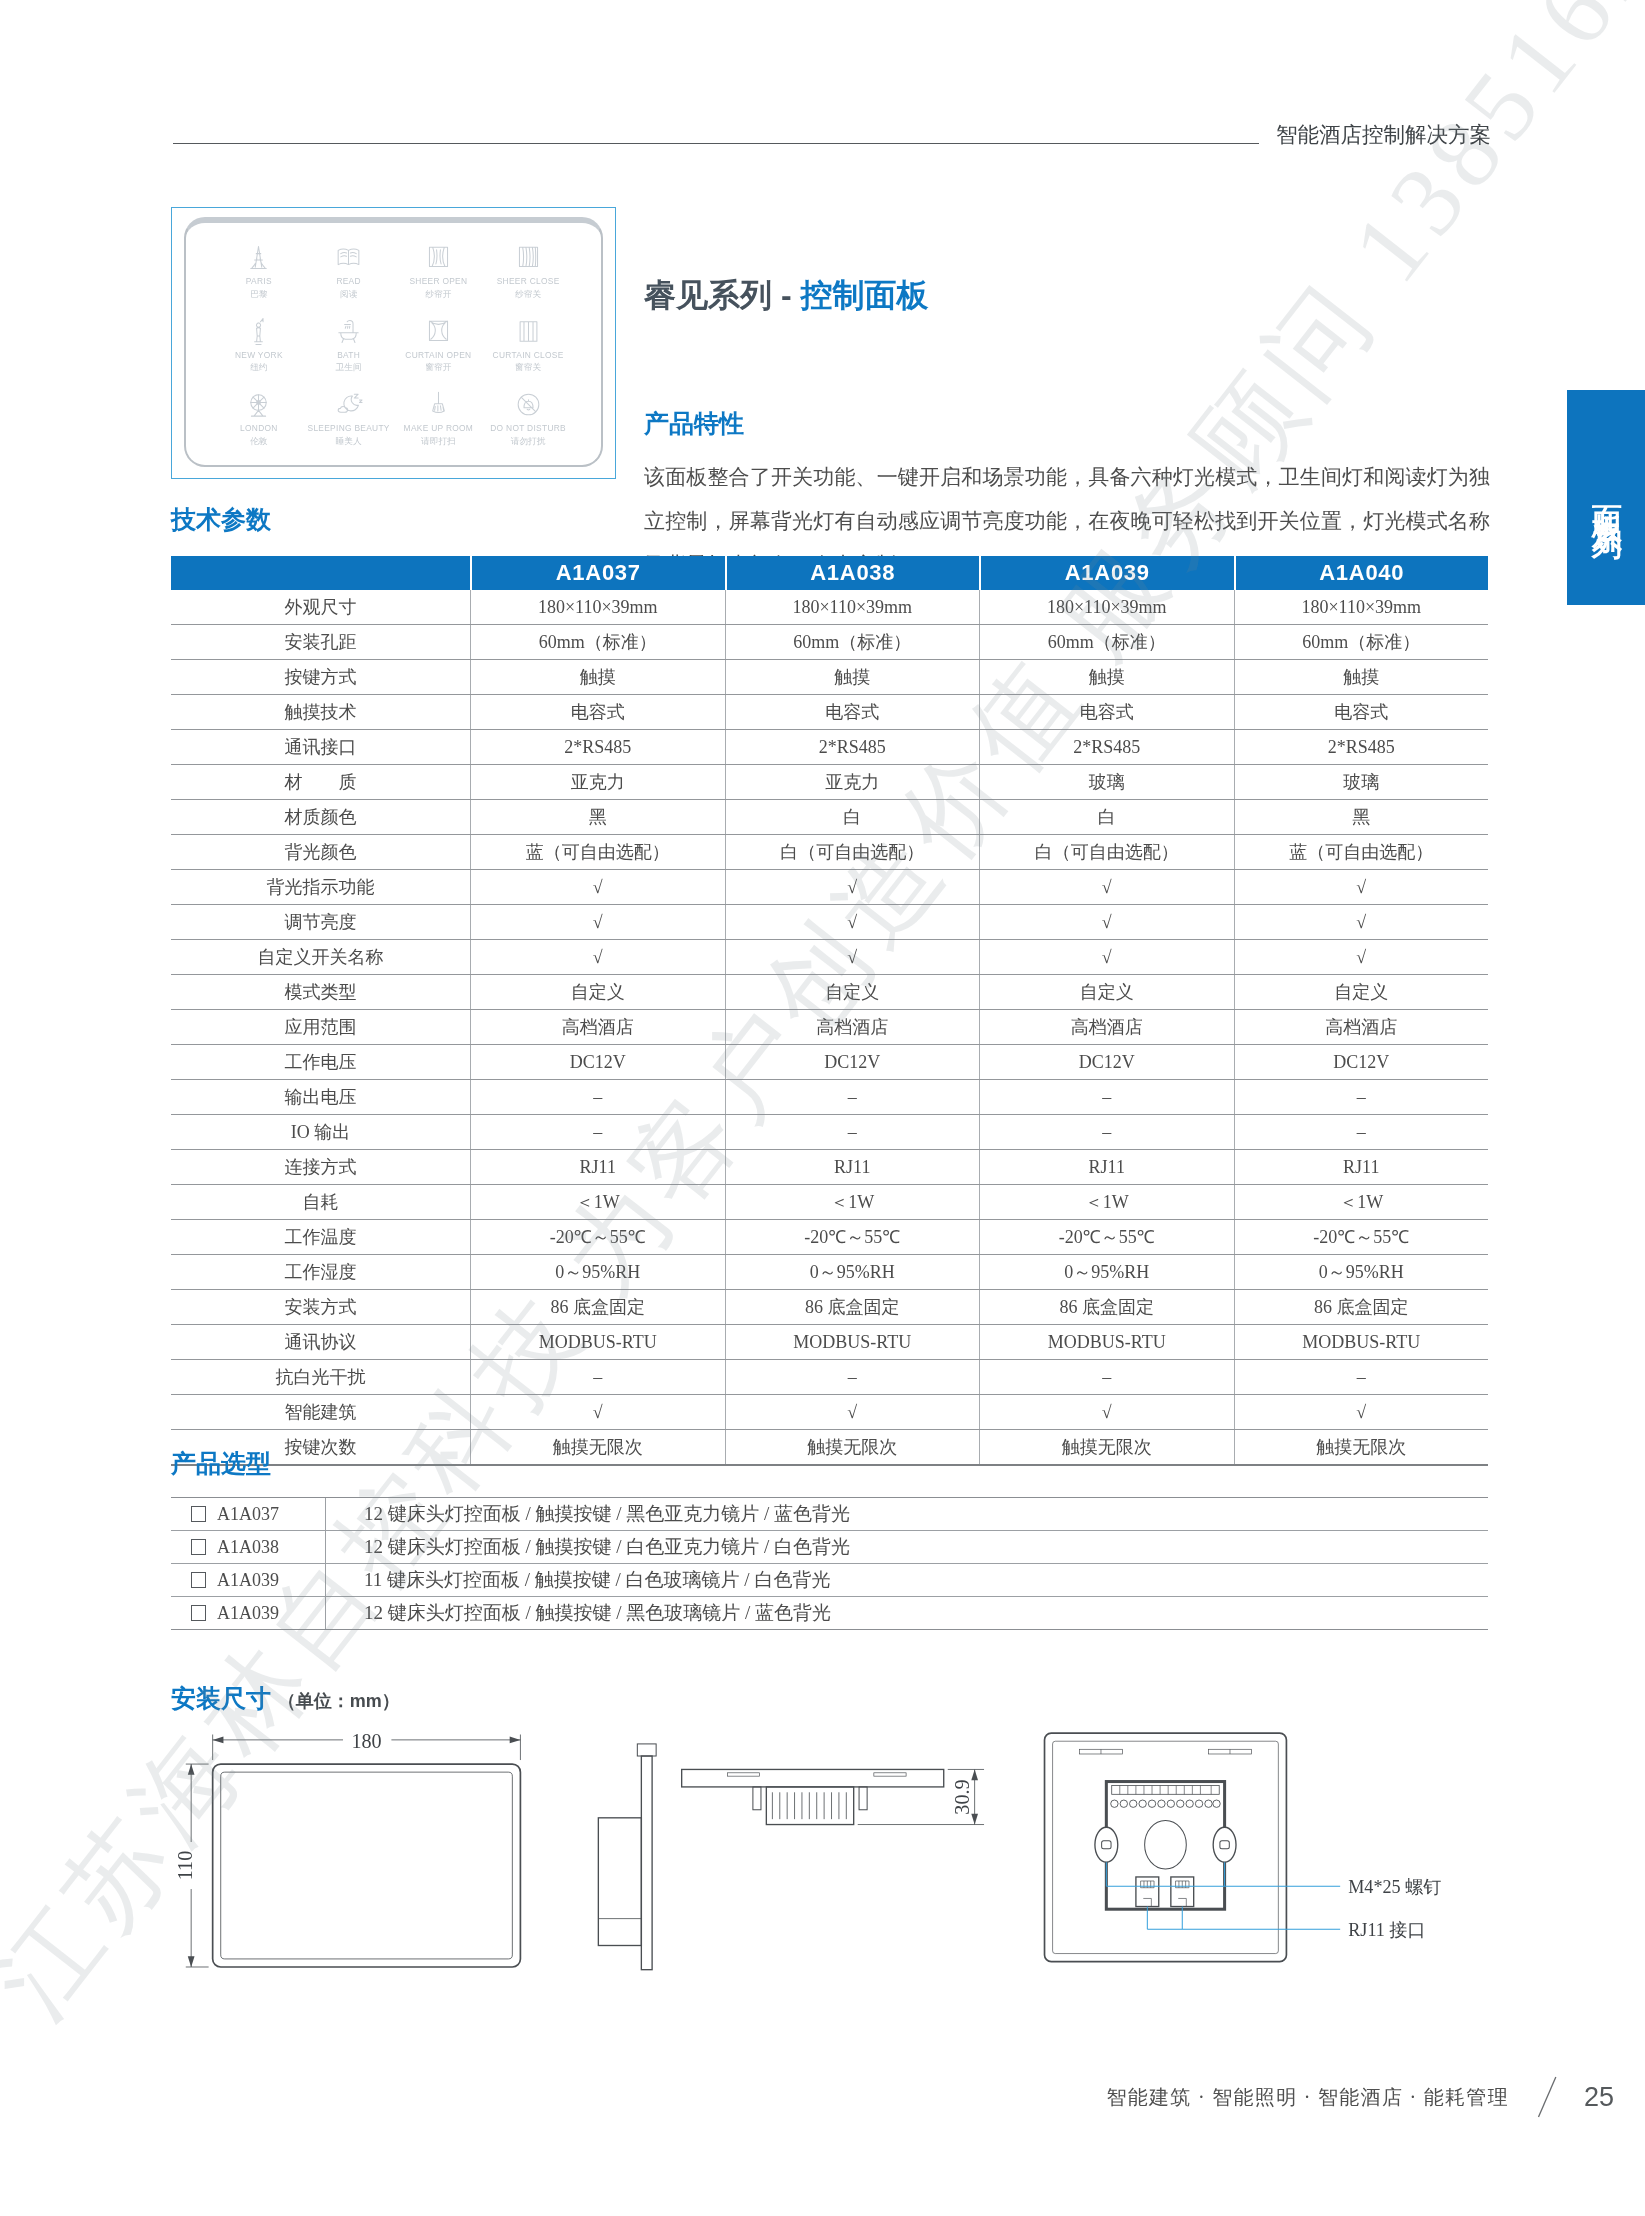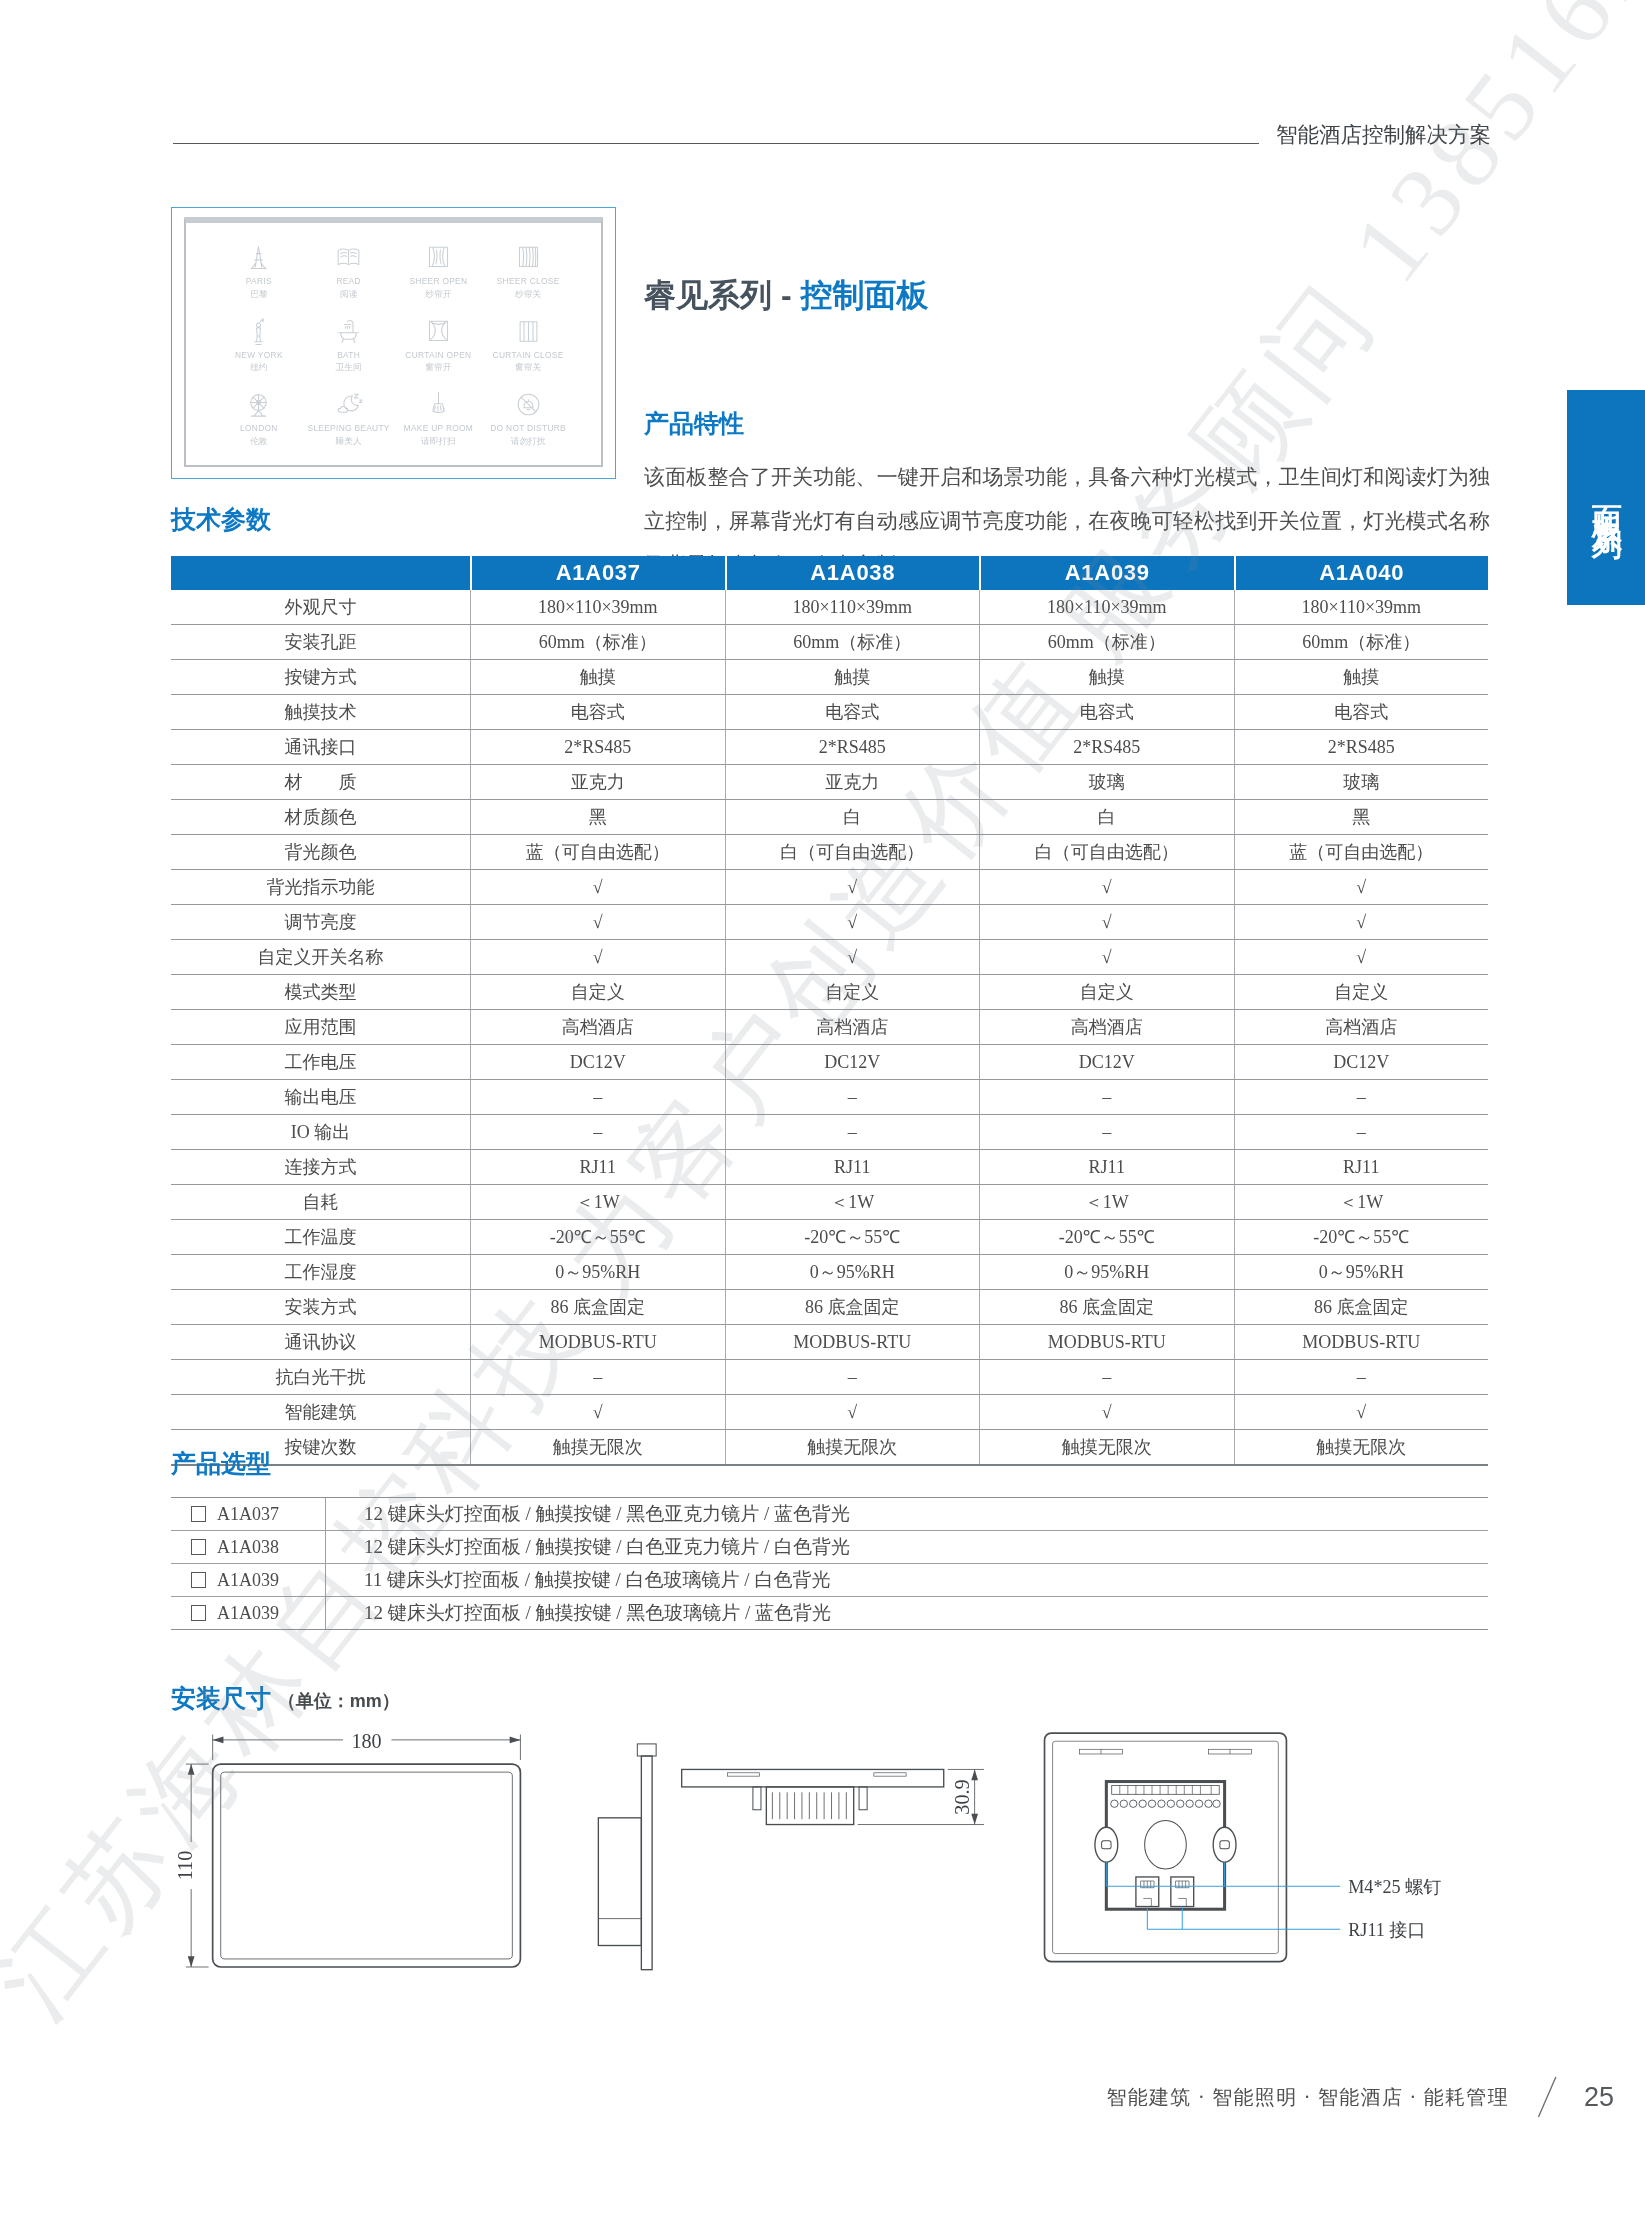--- a/index.html
+++ b/index.html
@@ -13,21 +13,21 @@
 
   
   .side-tab{position:absolute;left:1567px;top:390px;width:79px;height:215px;background:#0d74be;
             display:flex;align-items:center;justify-content:center;}
   .side-tab span{writing-mode:vertical-rl;text-orientation:upright;color:#fff;
             font-size:30px;font-weight:600;letter-spacing:8px;}
 
   
   .product-box{position:absolute;left:171px;top:207px;width:443px;height:270px;border:1.3px solid #49a7da;background:#fff;}
   .panel-face{position:absolute;left:12px;top:9.4px;right:12px;bottom:10.7px;border:2px solid #bac0c6;
-              border-top:6px solid #c6ccd2;border-radius:1px;background:#fff;}
+              border-top:6px solid #c6ccd2;border-radius:21px;background:#fff;}
   .panel-grid{position:absolute;left:28px;right:28px;top:19px;bottom:17.5px;display:grid;
               grid-template-columns:repeat(4,1fr);align-content:space-between;justify-items:center;}
   .pbtn{display:flex;flex-direction:column;align-items:center;gap:2.7px;}
   .picon{width:31px;height:31px;stroke:#c9cfd5;fill:none;stroke-width:1.6;stroke-linecap:round;stroke-linejoin:round;}
   .pen{font-size:8.4px;color:#c3c9cf;letter-spacing:0.3px;white-space:nowrap;}
   .pzh{font-size:8.7px;color:#c3c9cf;white-space:nowrap;}
 
   
   .series-title{position:absolute;left:644px;top:274px;font-size:32px;font-weight:700;}
   .series-title .pre{color:#46525d;}

